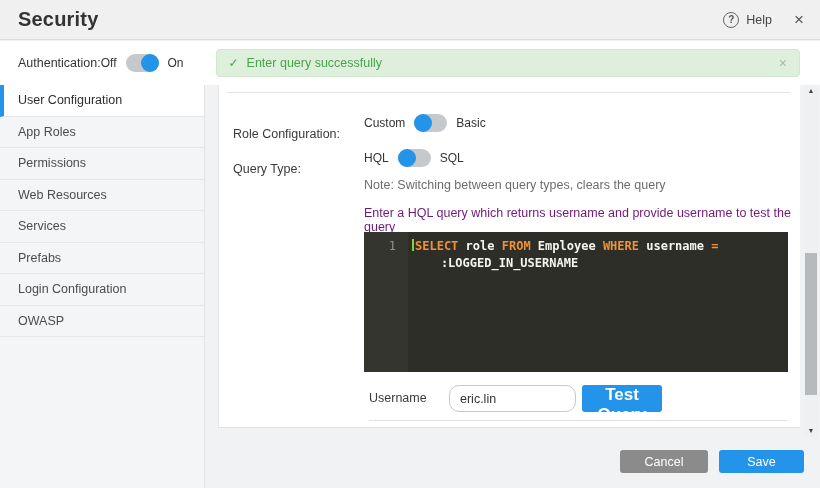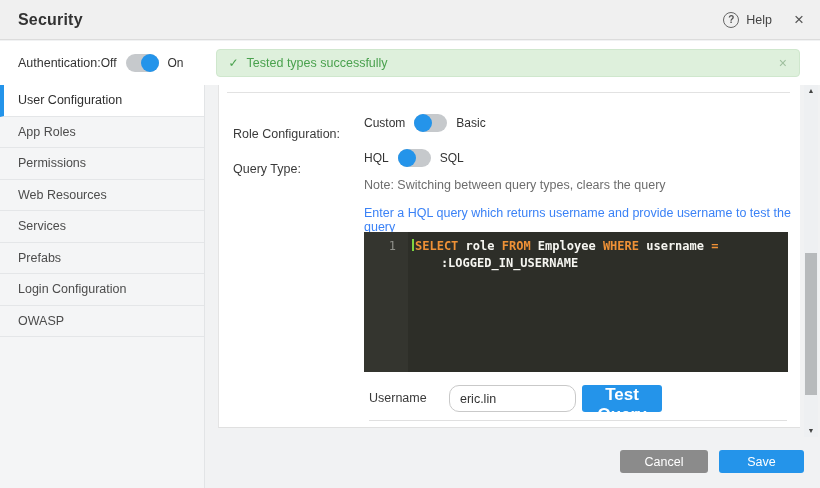--- a/index.html
+++ b/index.html
@@ -3,21 +3,21 @@
 <meta charset="utf-8">
 <style>
   * { margin:0; padding:0; box-sizing:border-box; }
   html,body { width:820px; height:488px; }
   body { font-family:"Liberation Sans", sans-serif; background:#f1f2f3; overflow:hidden; }
   .window { position:relative; width:820px; height:488px; background:#f1f2f3; }
 
   
   .titlebar { position:absolute; top:0; left:0; right:0; height:40px; background:#f0f0f0;
               border-bottom:1px solid #dcdcdc; display:flex; align-items:center; padding:0 16px 0 18px; }
-  .titlebar .title { font-size:16px; font-weight:600; color:#333; letter-spacing:.2px; }
+  .titlebar .title { font-size:20px; font-weight:600; color:#333; letter-spacing:.2px; }
   .titlebar .spacer { flex:1; }
   .help-wrap { display:flex; align-items:center; gap:7px; cursor:pointer; color:#555; }
   .qmark { width:16px; height:16px; border:1.4px solid #666; border-radius:50%;
            font-size:10px; line-height:13px; text-align:center; color:#555; font-weight:bold; }
   .help-label { font-size:12.5px; color:#444; }
   .win-close { margin-left:22px; font-size:17px; color:#555; cursor:pointer; line-height:16px; }
 
   
   .authbar { position:absolute; top:41px; left:0; right:0; height:44px; background:#fff;
              display:flex; align-items:center; padding:0 20px 0 18px; }
@@ -44,21 +44,21 @@
 
   
   .panel { position:absolute; left:218px; top:85px; width:582px; height:343px; background:#fff;
            border-left:1px solid #e4e4e4; border-bottom:1px solid #e0e0e0; }
   .panel-topline { position:absolute; top:7px; left:8px; right:10px; height:1px; background:#e2e2e2; }
   .form-label { position:absolute; left:14px; font-size:12.5px; color:#3a3a3a;margin-top:11px; }
   .toggle-row { position:absolute; left:145px; display:flex; align-items:center; height:20px; }
   .row1 { top:28px; } .row1l { top:31px; }
   .row2 { top:63px; } .row2l { top:66px; }
   .note  { position:absolute; left:145px; top:93px;  font-size:12.5px; color:#6d6d6d; }
-  .hint  { position:absolute; left:145px; top:121px; font-size:12.5px; color:#3b82f6; }
+  .hint  { position:absolute; left:145px; top:121px; font-size:12.5px; color:#701a75; }
 
   
   .editor { position:absolute; left:145px; top:147px; width:424px; height:140px; background:#2d2e28;
             display:flex; font-family:"DejaVu Sans Mono", monospace; cursor:text; }
   .gutter { width:44px; background:#34352f; color:#90918b; font-size:12px; text-align:right;
             padding:6px 12px 0 0; line-height:17px; }
   .codearea { flex:1; padding:6px 8px 0 4px; font-size:12px; font-weight:bold; line-height:17px;
               color:#f6f6f1; overflow:hidden; }
   .code-line { white-space:pre; }
   .code-line.ind { padding-left:4ch; }
@@ -109,21 +109,21 @@
 
   <div class="authbar">
     <span class="auth-label" style="">Authentication:</span>
     <span class="tg-side">Off</span>
     <span class="toggle" data-knob="right">
         <span class="knob"></span>
       </span>
     <span class="tg-side">On</span>
     <div class="banner">
       <span class="check">✓</span>
-      <span class="msg">Tested types successfully</span>
+      <span class="msg">Enter query successfully</span>
       <span class="close">×</span>
     </div>
   </div>
 
   <div class="sidebar">
     <div>
         <div class="side-item active">User Configuration</div>
         <div class="side-item">App Roles</div>
         <div class="side-item">Permissions</div>
         <div class="side-item">Web Resources</div>

